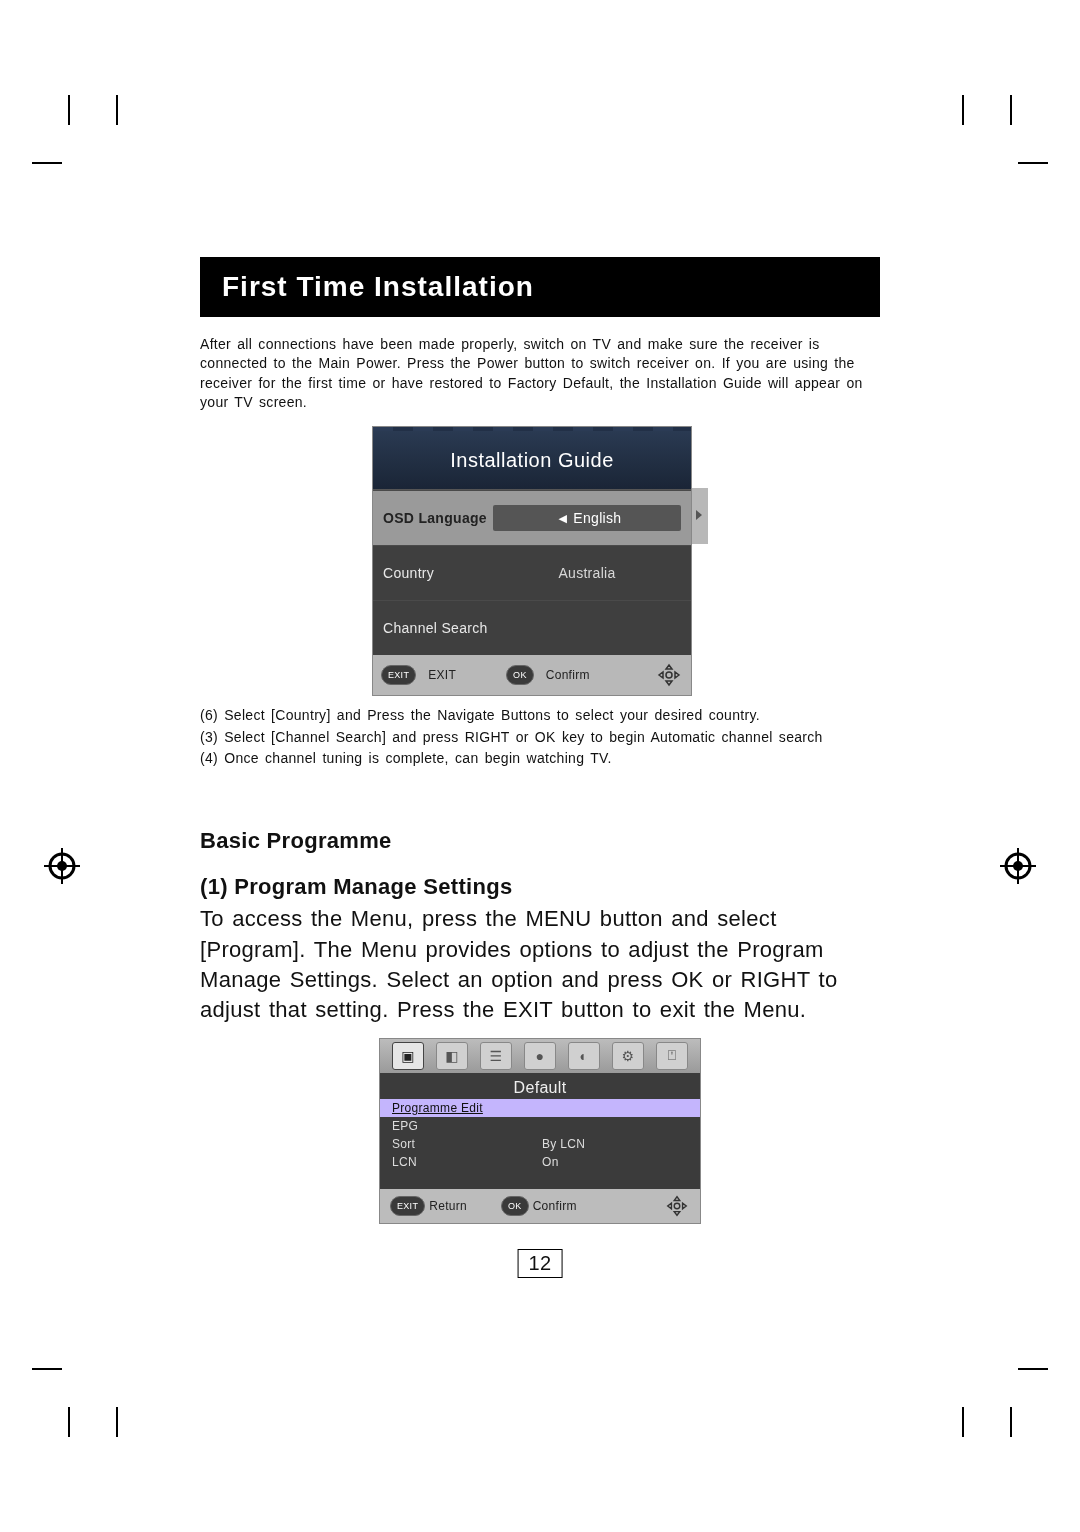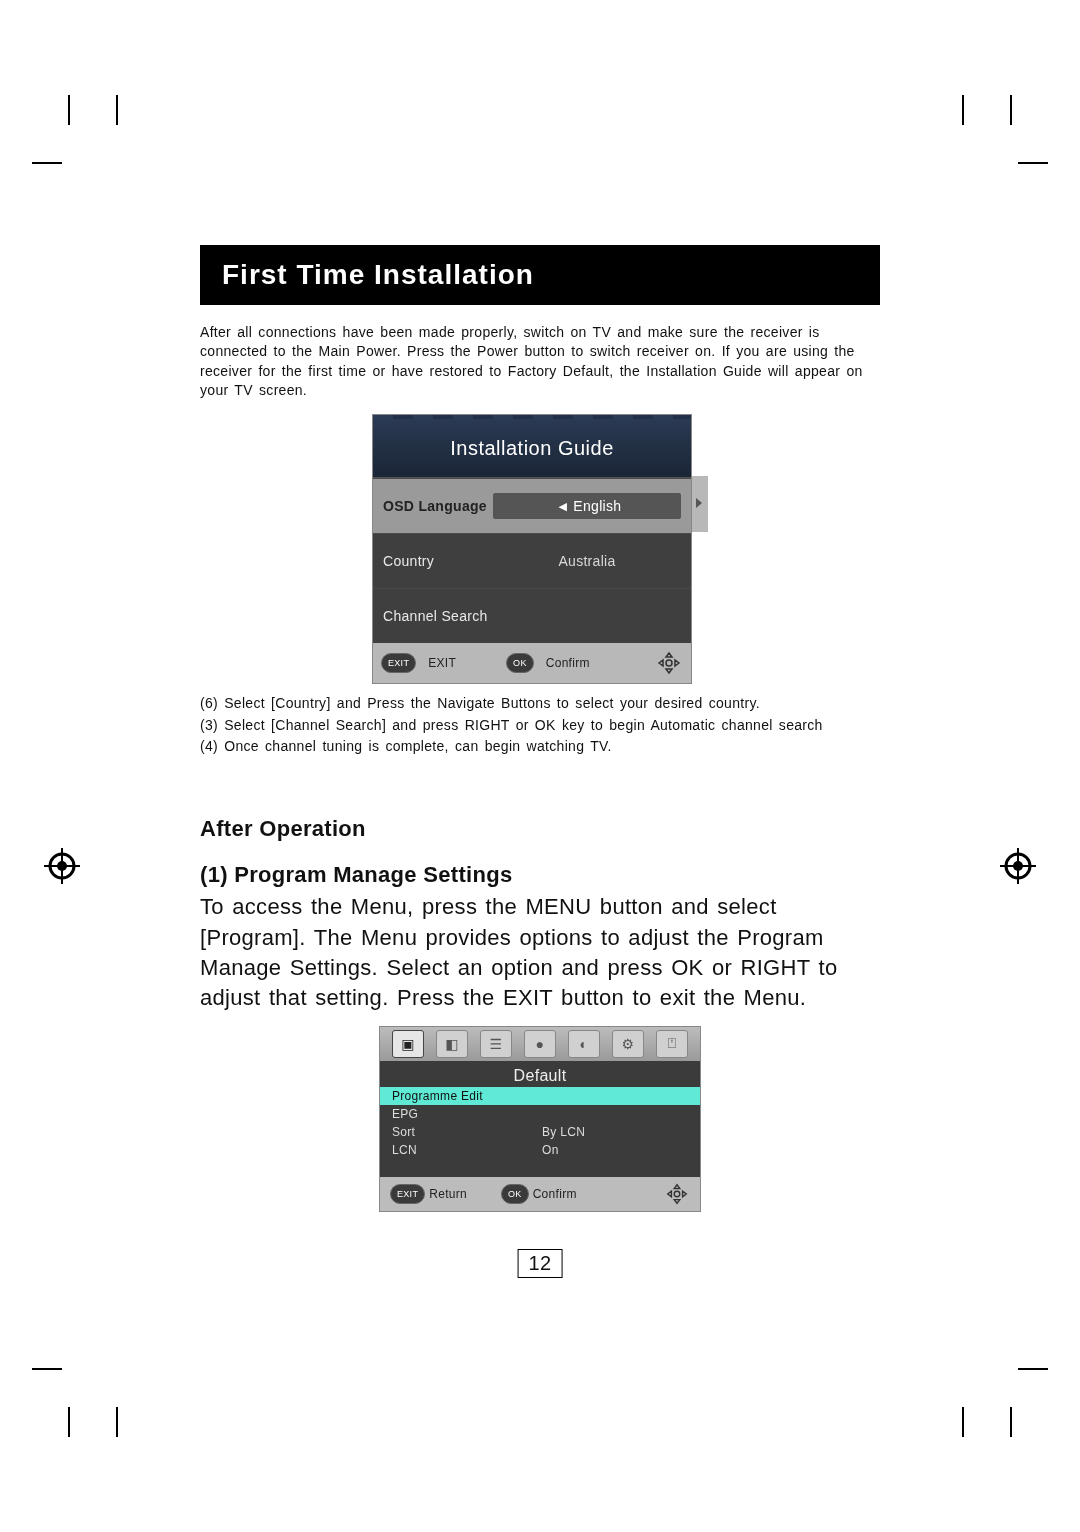--- a/index.html
+++ b/index.html
@@ -29,21 +29,21 @@
 
   .reg{position:absolute;width:36px;height:36px;}
   .reg .cross{position:absolute;background:#000;}
   .reg .cross.h{height:2px;width:36px;top:17px;left:0;}
   .reg .cross.v{width:2px;height:36px;left:17px;top:0;}
 
   
   .content{
     position:absolute;
     left:200px; right:200px;
-    top:245px;
+    top:257px;
   }
 
   .banner{
     background:#000;
     color:#fff;
     font-weight:bold;
     font-size:28px;
     padding:14px 22px;
     letter-spacing:1px;
   }
@@ -175,21 +175,21 @@
   .menu .mtitle{
     text-align:center;font-size:16px;color:#eee;
     padding:6px 0 2px;
   }
   .menu .mrow{
     display:flex;align-items:center;
     padding:2px 12px;font-size:12px;
   }
   .menu .mrow .ml{flex:0 0 120px;}
   .menu .mrow .mv{flex:1;text-align:left;padding-left:30px;}
-  .menu .mrow.sel{background:#5eead4;color:#111;}
+  .menu .mrow.sel{background:#c4b5fd;color:#111;text-decoration:underline;}
   .menu .mfooter{
     display:flex;align-items:center;height:34px;
     background:#bcbcbc;color:#222;font-size:12px;padding:0 10px;margin-top:18px;
   }
 
   
   .pagenum{
     position:absolute;
     left:50%;transform:translateX(-50%);
     bottom:254px;
@@ -285,21 +285,21 @@
           </span>
         </div>
       </div>
       <div class="rtarrow" style="align-self:flex-start;margin-top:62px;"></div>
     </div>
 
     <div class="para" style="margin-top:2px;">(6) Select [Country] and Press the Navigate Buttons to select your desired country.</div>
     <div class="para" style="margin-top:2px;">(3) Select [Channel Search] and press RIGHT or OK key to begin Automatic  channel search</div>
     <div class="para" style="margin-top:2px;">(4) Once channel tuning is complete, can begin watching TV.</div>
 
-    <div class="subhead">After Operation</div>
+    <div class="subhead">Basic Programme</div>
 
     <div class="subhead2">(1) Program Manage Settings</div>
     <div class="follow">To access the Menu, press the MENU button and select [Program]. The Menu provides options to adjust the Program Manage Settings. Select an option and press OK or RIGHT to adjust that setting. Press the EXIT button to exit the Menu.</div>
 
     <div class="menu">
       <div class="tabs">
         <div class="tab active">▣</div>
         <div class="tab">◧</div>
         <div class="tab">☰</div>
         <div class="tab">●</div>

